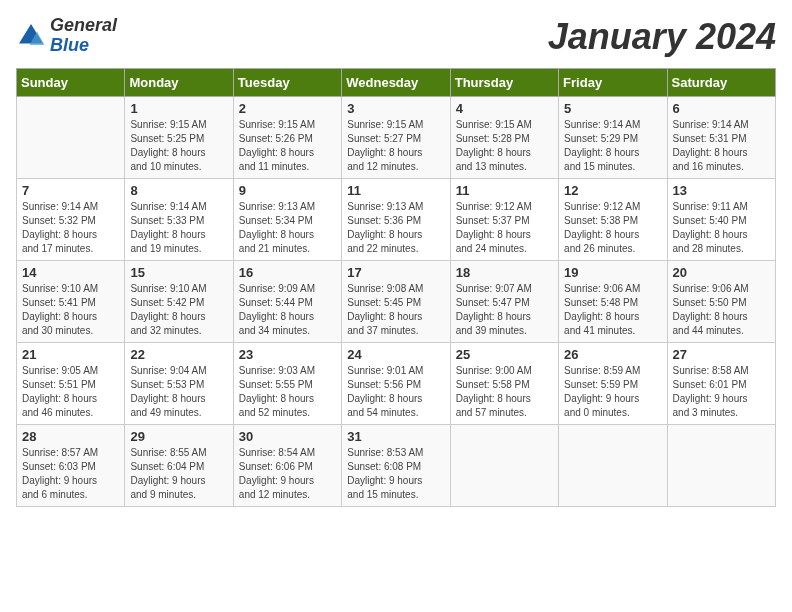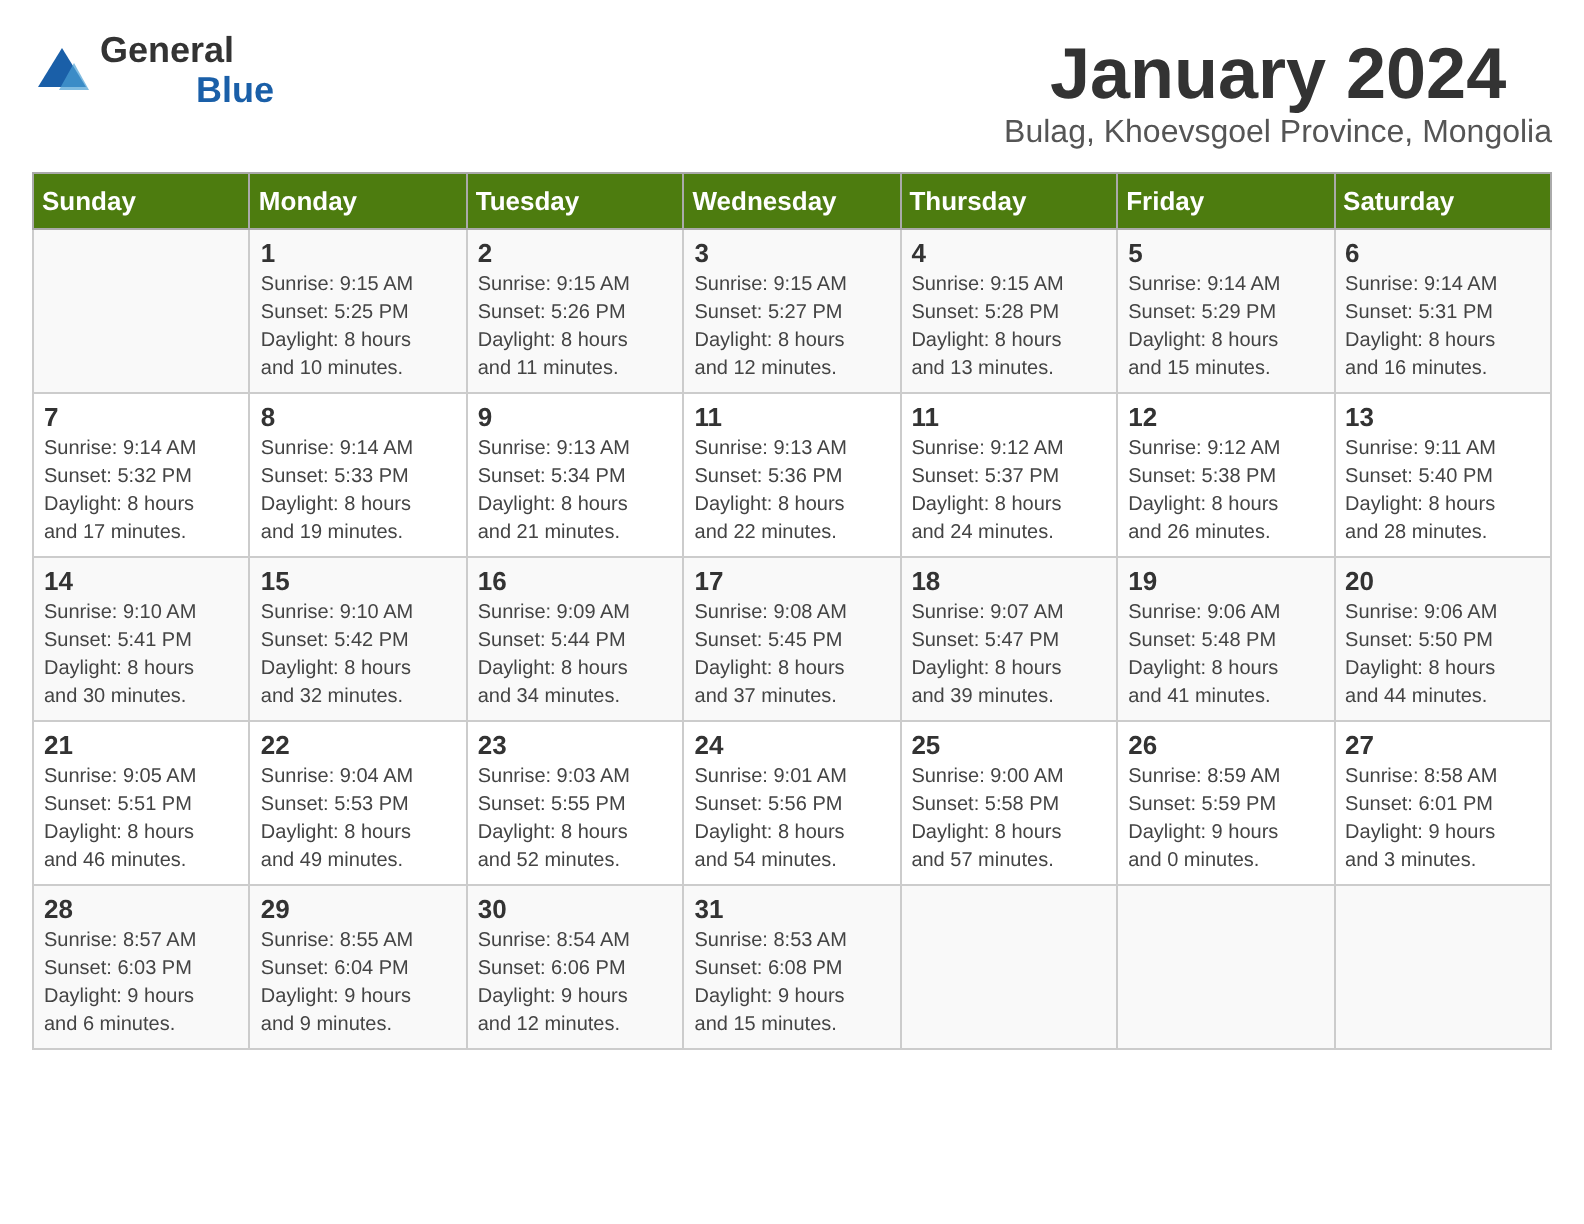--- a/index.html
+++ b/index.html
@@ -8,33 +8,34 @@
       background: #fff;
       width: 792px;
       min-height: 612px;
       padding: 16px;
     }
     .header-area {
       display: flex;
       justify-content: space-between;
       align-items: flex-start;
       margin-bottom: 10px;
+      font-style: italic;
     }
     .logo {
       display: flex;
       align-items: center;
       gap: 4px;
     }
     .logo-text {
       font-size: 18px;
       font-weight: bold;
       line-height: 1.1;
     }
     .logo-general { color: #333; }
-    .logo-blue { color: #1a5fa8; margin-left: 48px; }
+    .logo-blue { color: #1a5fa8; }
     .logo-icon {
       width: 30px;
       height: 30px;
     }
     .title-area {
       text-align: center;
     }
     .main-title {
       font-size: 36px;
       font-weight: bold;
@@ -97,21 +98,20 @@
       <polygon points="20,4 36,30 4,30" fill="#1a5fa8"></polygon>
       <polygon points="28,14 38,32 18,32" fill="#4a9fd4" opacity="0.7"></polygon>
     </svg>
     <div class="logo-text">
       <span class="logo-general">General</span><br>
       <span class="logo-blue">Blue</span>
     </div>
   </div>
   <div class="title-area">
     <div class="main-title">January 2024</div>
-    <div class="subtitle">Bulag, Khoevsgoel Province, Mongolia</div>
   </div>
 </div>
 
 <table>
   <thead>
     <tr id="days-header">
     <th>Sunday</th>
         <th>Monday</th>
         <th>Tuesday</th>
         <th>Wednesday</th>

